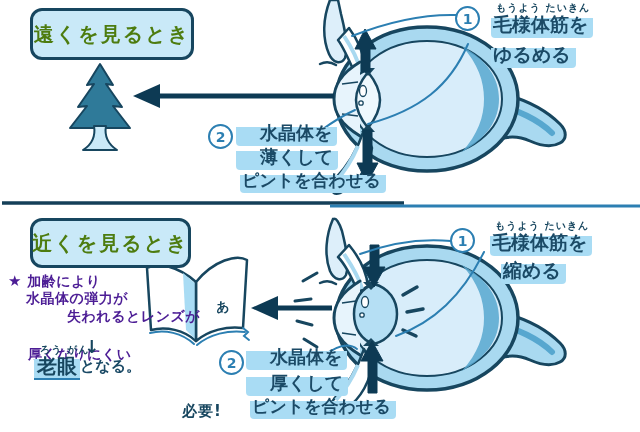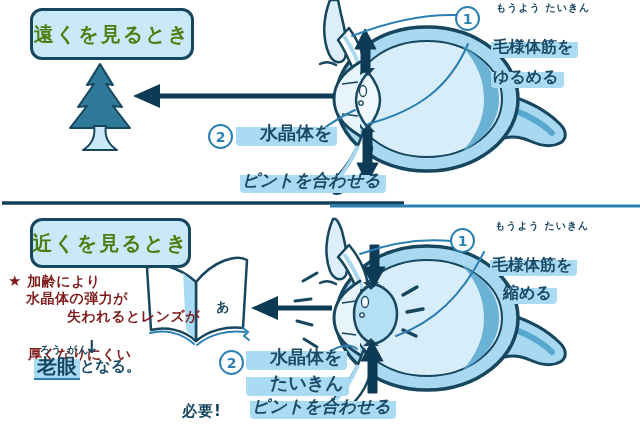--- a/index.html
+++ b/index.html
@@ -9,25 +9,25 @@
   .abs{position:absolute;white-space:nowrap;}
   .title-box{border:3px solid #17465f;background:#c9e9f8;border-radius:12px;
              display:flex;align-items:center;justify-content:center;
              font-size:20px;font-weight:700;letter-spacing:2px;color:#4d7c0f;}
   .num-circle{width:21px;height:21px;border:2.5px solid #2c7fb2;border-radius:50%;
               color:#2c7fb2;font-size:14px;font-weight:700;background:#fff;
               display:flex;align-items:center;justify-content:center;}
   .hl{display:inline-block;font-weight:700;color:#1b4a66;border-radius:4px;
       background:linear-gradient(180deg,rgba(0,0,0,0) 18%,#a9dcf4 18%);
       padding:0 5px 2px 2px;}
-  .fs19{font-size:16px;line-height:1.15;margin-top:24px;}
+  .fs19{font-size:19px;line-height:1.15;}
   .fs18{font-size:18px;line-height:1.15;padding-left:24px;}
-  .fs17{font-size:17px;line-height:1.15;font-style:italic;}
+  .fs17{font-size:17px;line-height:1.15;}
   .furigana{font-size:10px;font-weight:700;letter-spacing:1px;color:#17465f;}
-  .note{font-size:14px;font-weight:700;color:#7f1d1d;letter-spacing:.5px;}
+  .note{font-size:14px;font-weight:700;color:#4c1d95;letter-spacing:.5px;}
   .note-star{font-size:15px;}
   .kw{font-size:20px;font-weight:800;color:#17465f;
       background:linear-gradient(180deg,rgba(0,0,0,0) 22%,#a9dcf4 22%);
       border-bottom:2.5px solid #2c7fb2;padding:0 3px;}
   .kw-suffix{font-size:15px;font-weight:700;vertical-align:2px;}
   .down-arrow{font-size:18px;font-weight:800;color:#17465f;}
   .book-char{font-size:13px;font-weight:700;color:#17465f;transform:rotate(-6deg);}
   .excl{font-size:15px;font-weight:700;color:#17465f;letter-spacing:1px;margin-left:24px;}
 </style>
 </head>
@@ -132,41 +132,44 @@
     <span class="hl fs19">毛様体筋を</span>
   </div>
   <div class="abs" style="left:491px;top:44px;">
     <span class="hl fs19">ゆるめる</span>
   </div>
 
   <div class="abs num-circle" style="left:208px;top:124px;">2</div>
   <div class="abs" style="left:236px;top:123px;">
     <span class="hl fs18">水晶体を</span>
   </div>
+  <div class="abs" style="left:236px;top:147px;">
+    <span class="hl fs18">薄くして</span>
+  </div>
   <div class="abs" style="left:240px;top:171px;">
     <span class="hl fs17">ピントを合わせる</span>
   </div>
 
   <div class="abs title-box" style="left:30px;top:218px;width:155px;height:44px;">近くを見るとき</div>
 
   <div class="abs num-circle" style="left:450px;top:228px;">1</div>
   <div class="abs furigana" style="left:495px;top:219px;">もうよう たいきん</div>
   <div class="abs" style="left:490px;top:232px;">
     <span class="hl fs19">毛様体筋を</span>
   </div>
   <div class="abs" style="left:501px;top:260px;">
     <span class="hl fs19">縮める</span>
   </div>
 
   <div class="abs num-circle" style="left:219px;top:350px;">2</div>
   <div class="abs" style="left:246px;top:347px;">
     <span class="hl fs18">水晶体を</span>
   </div>
   <div class="abs" style="left:246px;top:373px;">
-    <span class="hl fs18">たいきん</span>
+    <span class="hl fs18">厚くして</span>
   </div>
   <div class="abs" style="left:250px;top:397px;">
     <span class="hl fs17">ピントを合わせる</span>
   </div>
 
   <div class="abs note" style="left:8px;top:272px;">
     <span class="note-star">★</span>
     <span>加齢により</span>
   </div>
   <div class="abs note" style="left:26px;top:290px;">水晶体の弾力が</div>

